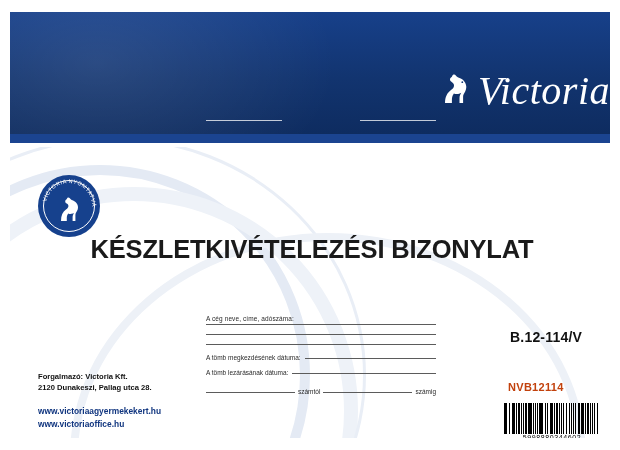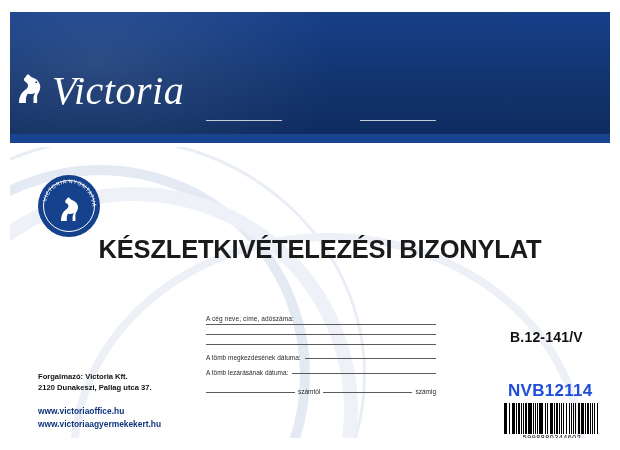--- a/index.html
+++ b/index.html
@@ -61,21 +61,21 @@
     left: 0;
     top: 0;
     width: 600px;
     height: 122px;
   }
   .brand-row {
     position: absolute;
     left: 0;
     top: 58px;
     width: 600px;
-    text-align: left;
+    text-align: right;
     height: 46px;
   }
   .brand-name {
     display: inline-block;
     color: #ffffff;
     font-family: "Liberation Serif", serif;
     font-style: italic;
     font-size: 40px;
     letter-spacing: 0.5px;
     line-height: 42px;
@@ -162,21 +162,21 @@
     position: absolute;
     left: 17px;
     top: 12px;
     width: 28px;
     height: 38px;
   }
 
   
   .doc-title {
     position: absolute;
-    left: 60px;
+    left: 52px;
     top: 88px;
     width: 500px;
     text-align: center;
     font-size: 25.5px;
     font-weight: bold;
     color: #1a1a1a;
     letter-spacing: -0.2px;
     white-space: nowrap;
   }
 
@@ -242,23 +242,23 @@
     top: 182px;
     font-size: 14px;
     font-weight: bold;
     color: #111;
     letter-spacing: 0.2px;
   }
   .code-sku {
     position: absolute;
     left: 498px;
     top: 234px;
-    font-size: 17px;
+    font-size: 11px;
     font-weight: bold;
-    color: #1d4ed8;
+    color: #c2410c;
     letter-spacing: 0.3px;
   }
 
   
   .barcode {
     position: absolute;
     left: 494px;
     top: 256px;
     width: 96px;
     height: 40px;
@@ -375,21 +375,21 @@
       </div>
 
       <div class="numbering-row">
         <span class="line"></span>
         <span class="lbl">számtól</span>
         <span class="line"></span>
         <span class="lbl">számig</span>
       </div>
     </div>
 
-    <div class="code-form">B.12-141/V</div>
+    <div class="code-form">B.12-114/V</div>
     <div class="code-sku">NVB12114</div>
 
     <div class="barcode">
       <div class="bars">
           <i style="width: 1.6%; background: rgb(0, 0, 0);"></i>
           <i style="width: 0.8%; background: transparent;"></i>
           <i style="width: 0.8%; background: rgb(0, 0, 0);"></i>
           <i style="width: 1.6%; background: transparent;"></i>
           <i style="width: 0.8%; background: rgb(0, 0, 0);"></i>
           <i style="width: 2.4%; background: transparent;"></i>
@@ -466,21 +466,21 @@
           <i style="width: 0.8%; background: rgb(0, 0, 0);"></i>
           <i style="width: 2.4%; background: transparent;"></i>
           <i style="width: 0.8%; background: rgb(0, 0, 0);"></i>
           <i style="width: 1.6%; background: transparent;"></i>
         </div>
       <div class="digits">5998880344602</div>
     </div>
 
     <div class="distrib">
       <div>Forgalmazó: Victoria Kft.</div>
-      <div>2120 Dunakeszi, Pallag utca 37.</div>
+      <div>2120 Dunakeszi, Pallag utca 28.</div>
     </div>
     <div class="web-links">
+      <div>www.victoriaagyermekekert.hu</div>
       <div>www.victoriaoffice.hu</div>
-      <div>www.victoriaagyermekekert.hu</div>
     </div>
 
   </div>
 </div>
 
 </body></html>

